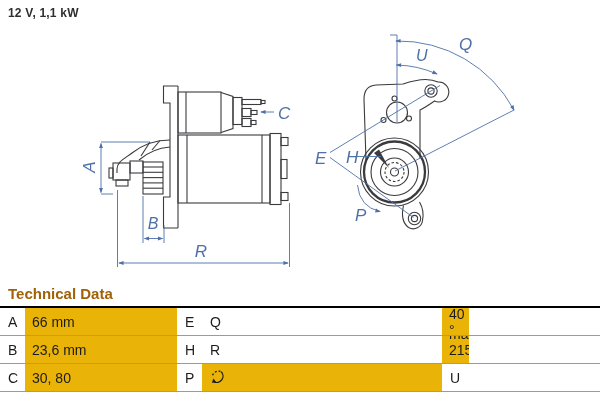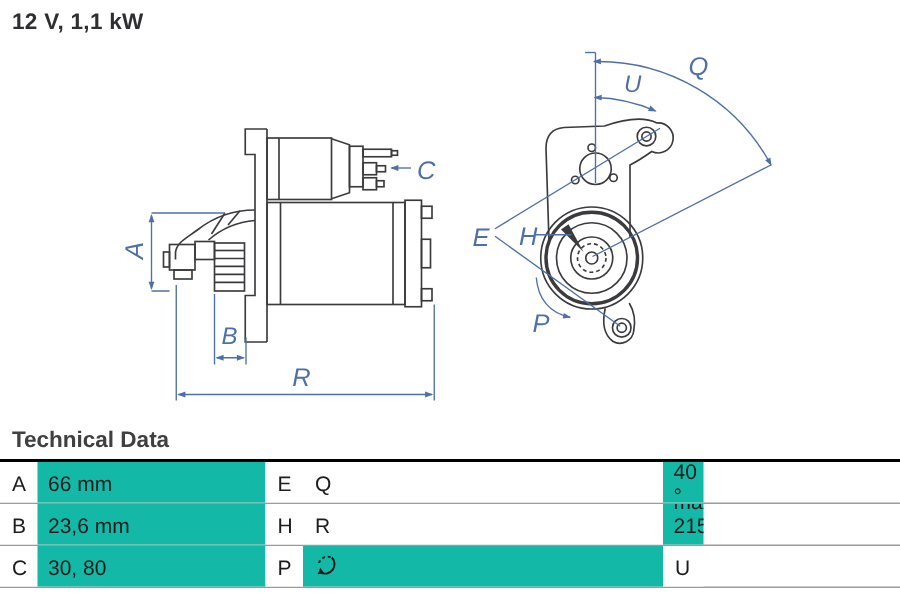--- a/index.html
+++ b/index.html
@@ -1,34 +1,34 @@
 <!DOCTYPE html>
 <html><head>
 <meta charset="utf-8">
 <style>
   html,body { margin:0; padding:0; background:#fff; }
   .page { position:relative; width:600px; height:400px; background:#ffffff;
           font-family:"Liberation Sans", sans-serif; overflow:hidden; }
-  .spec-title { position:absolute; left:8px; top:6px; font-size:15px; font-weight:600;
+  .spec-title { position:absolute; left:8px; top:6px; font-size:12px; font-weight:600;
                 color:#2f2f31; letter-spacing:.2px; }
   svg.drawing { position:absolute; left:0; top:0; }
   .outline { stroke:#3b3b3e; fill:none; stroke-width:1.1; }
   .outline-heavy { stroke:#3b3b3e; fill:none; stroke-width:2.3; }
   .dim { stroke:#4e70a8; fill:none; stroke-width:.9; }
   .dim-label { font-family:"Liberation Sans", sans-serif; font-style:italic;
                font-size:17px; fill:#4e70a8; stroke:none; }
   .dim-label.sm { font-size:16px; }
   .tech { position:absolute; left:0; top:283px; width:600px; }
-  .tech-heading { font-size:15px; font-weight:bold; color:#404040;
+  .tech-heading { font-size:15px; font-weight:bold; color:#a16207;
                   padding:2px 0 4px 8px; border-bottom:2px solid #000; }
   .trow { display:grid; grid-template-columns:25px 152px 25px 240px 27px 131px;
           height:27px; border-bottom:1px solid #9b9b9b; }
   .cell { display:flex; align-items:center; font-size:14px; color:#1c1c1c; overflow:hidden; }
   .kcell { background:#ffffff; padding-left:8px; }
-  .vcell { background:#14b8a6; padding-left:7px; }
+  .vcell { background:#eab308; padding-left:7px; }
   .rot-icon { display:inline-block; }
 </style>
 </head>
 <body>
 
 <div class="page">
 
   <div class="spec-title">12 V, 1,1 kW</div>
 
   <svg class="drawing" width="600" height="285" viewBox="0 0 600 285">

